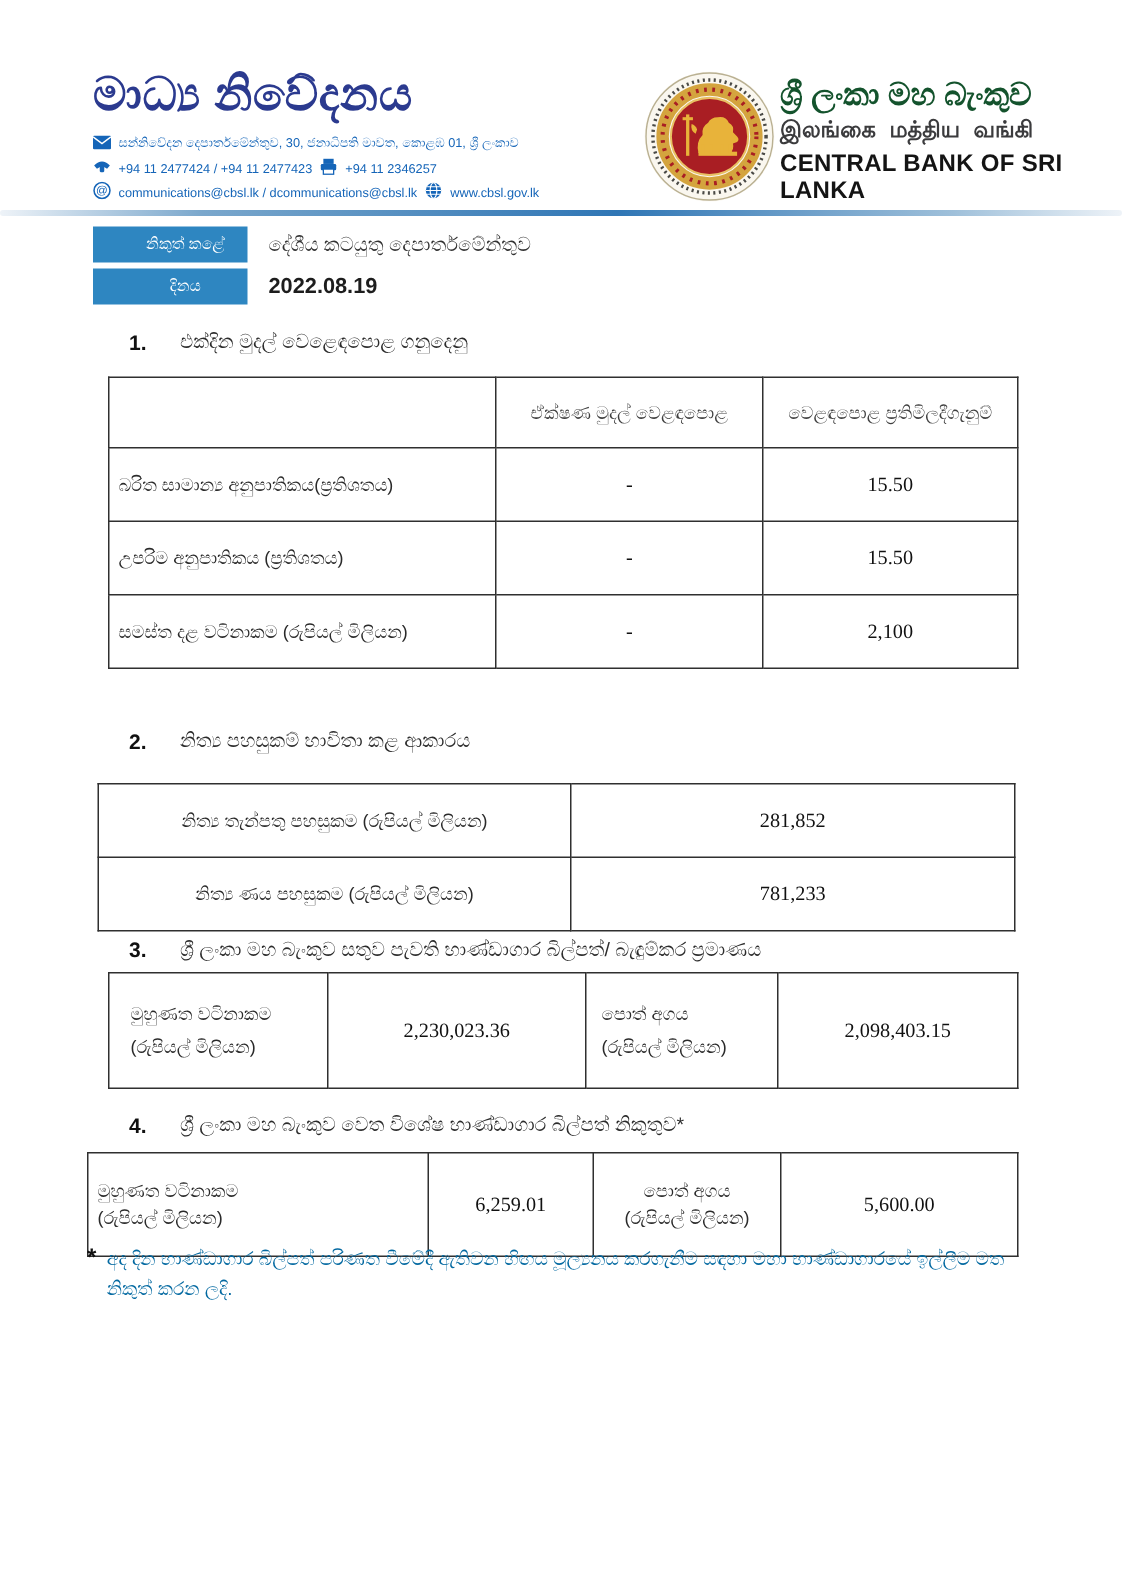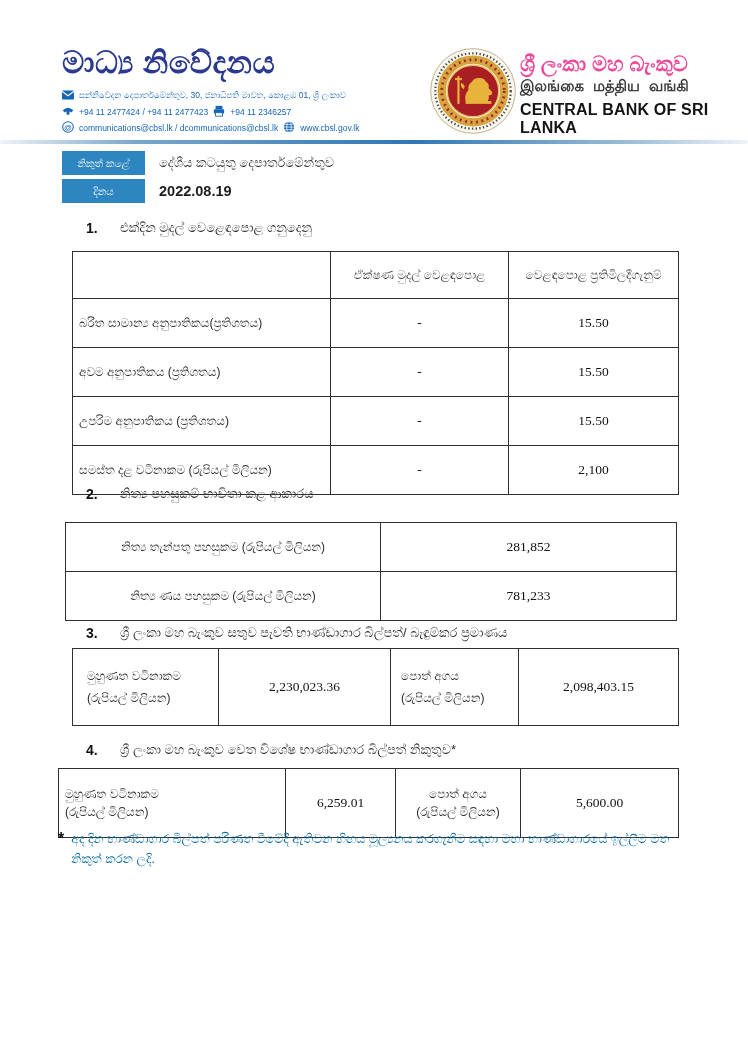--- a/index.html
+++ b/index.html
@@ -11,33 +11,33 @@
   .masthead-title {
     position:absolute; left:62px; top:6px; font-size:31px; font-weight:bold;
     color:var(--title-blue,#2b3a8f); letter-spacing:0.5px;
   }
   .contact { position:absolute; left:62px; top:46px; font-size:8.5px; color:var(--contact-blue,#1565b8); }
   .contact-line { display:flex; align-items:flex-end; gap:5px; height:16px; white-space:nowrap; }
   .cicon { display:inline-flex; width:12px; height:12px; flex:0 0 auto; }
   .cicon svg { width:12px; height:12px; }
   .logo { position:absolute; left:427px; top:5px; width:92px; height:94px; }
   .bankname { position:absolute; left:520px; top:13px; }
-  .bank-si { font-size:21px; font-weight:bold; color:#ec4899; }
+  .bank-si { font-size:21px; font-weight:bold; color:#14532d; }
   .bank-ta { font-size:15px; font-weight:bold; color:#3b3b3d; margin-top:2px;font-family:Liberation Mono, monospace; }
   .bank-en { font-size:16px; font-weight:bold; color:#141414; margin-top:4px; letter-spacing:0.2px; }
   .divider {
     position:absolute; left:0; top:101px; width:748px; height:4px; border-radius:2px;
     background:linear-gradient(90deg,#eef3f8 0%,#7aa7cc 18%,var(--divider-blue,#2f76b5) 55%,#9fc0da 85%,#eef3f8 100%);
   }
   
   .meta { position:absolute; left:62px; top:112px; }
   .meta-row { display:flex; align-items:center; margin-bottom:4px; height:24px; }
   .meta-chip {
     width:83px; height:24px; background:var(--label-box-blue,#2e86c1); color:#fff;
-    font-size:10.5px; display:flex; align-items:center; justify-content:center;
+    font-size:10.5px; display:flex; align-items:center; justify-content:center;padding-left:20px;
   }
   .meta-value { margin-left:14px; font-size:13px; color:#333; }
   .meta-date  { margin-left:14px; font-size:14.5px; font-weight:bold; color:#1d1d1d; }
   
   .section-head { position:absolute; left:86px; display:flex; font-size:13px; color:#2c2c2c; }
   .section-num { font-weight:bold; width:34px; font-size:14px; color:#111; }
   
   table.t { position:absolute; border-collapse:collapse; table-layout:fixed; font-size:12px; color:#2a2a2a; }
   .t td, .t th { border:1px solid #2f2f2f; padding:16px 6px; font-weight:normal; vertical-align:middle; }
   .lbl { text-align:left; padding-left:8px; }
@@ -163,25 +163,20 @@
       <td></td>
       <th class="hdr">ඒක්ෂණ මුදල් වෙළඳපොළ</th>
       <th class="hdr">වෙළඳපොළ ප්‍රතිමිලදීගැනුම්</th>
     </tr>
     <tr style="height:31px">
       <td class="lbl">බරිත සාමාන්‍ය අනුපාතිකය(ප්‍රතිශතය)</td>
       <td class="num">-</td>
       <td class="num">15.50</td>
     </tr>
     <tr style="height:31px">
-      <td class="lbl">අවම අනුපාතිකය (ප්‍රතිශතය)</td>
-      <td class="num">-</td>
-      <td class="num">15.50</td>
-    </tr>
-    <tr style="height:31px">
       <td class="lbl">උපරිම අනුපාතිකය (ප්‍රතිශතය)</td>
       <td class="num">-</td>
       <td class="num">15.50</td>
     </tr>
     <tr style="height:31px">
       <td class="lbl">සමස්ත දළ වටිනාකම (රුපියල් මිලියන)</td>
       <td class="num">-</td>
       <td class="num">2,100</td>
     </tr>
   </tbody>

